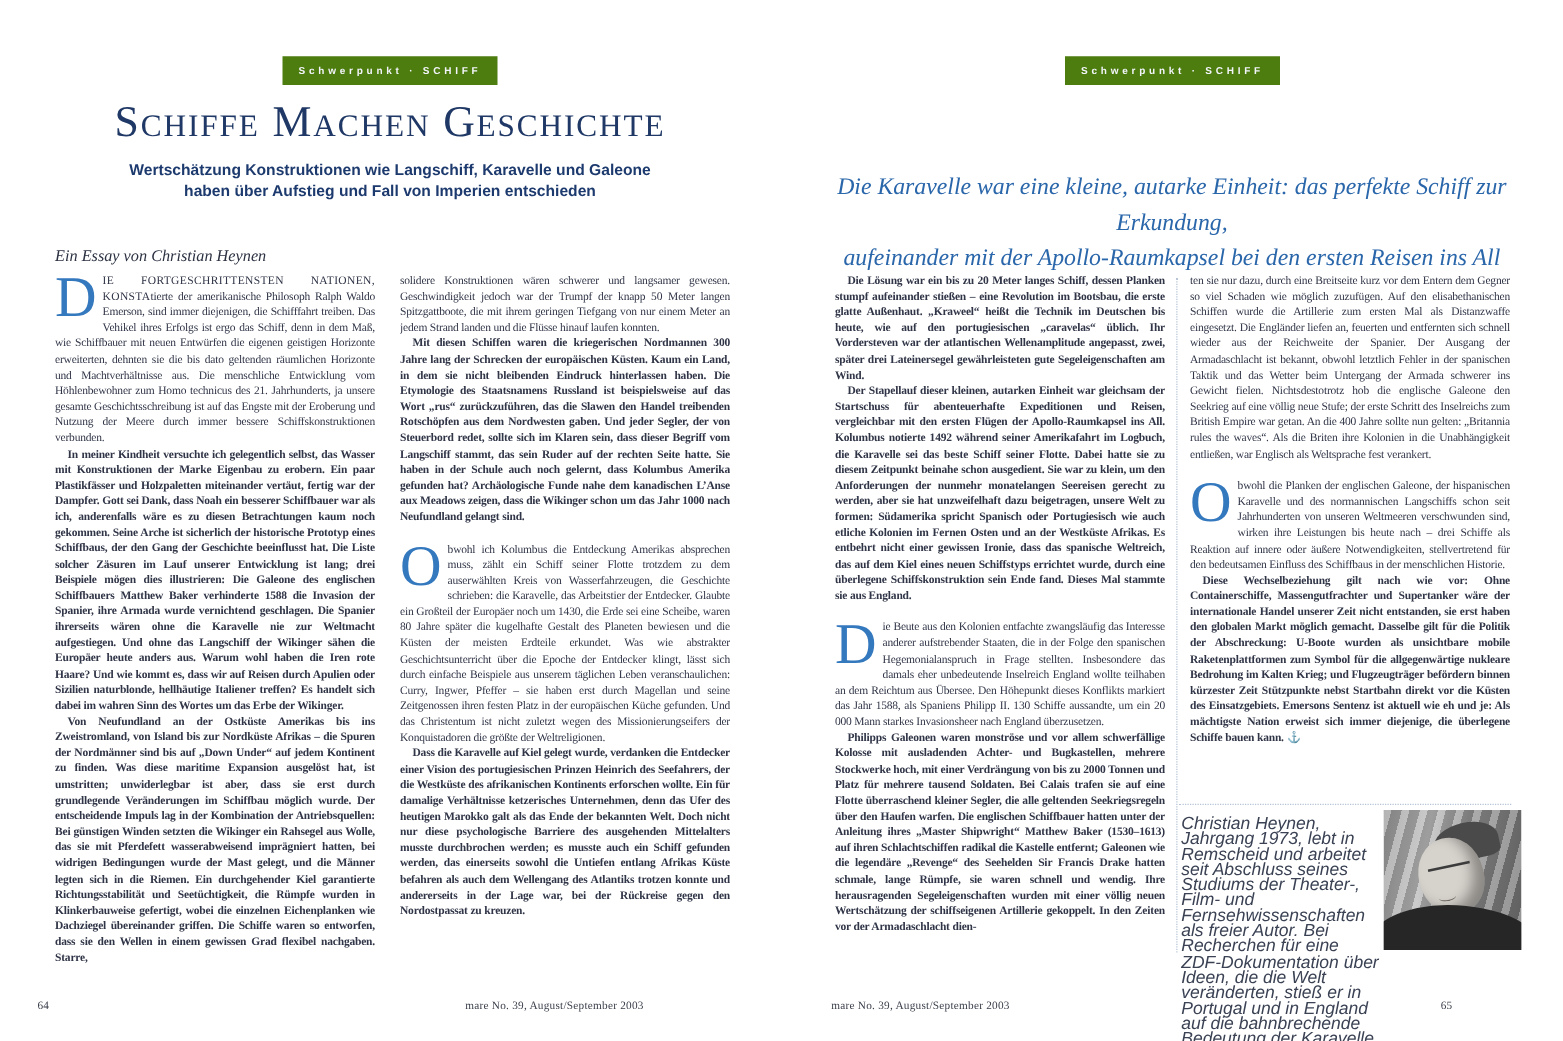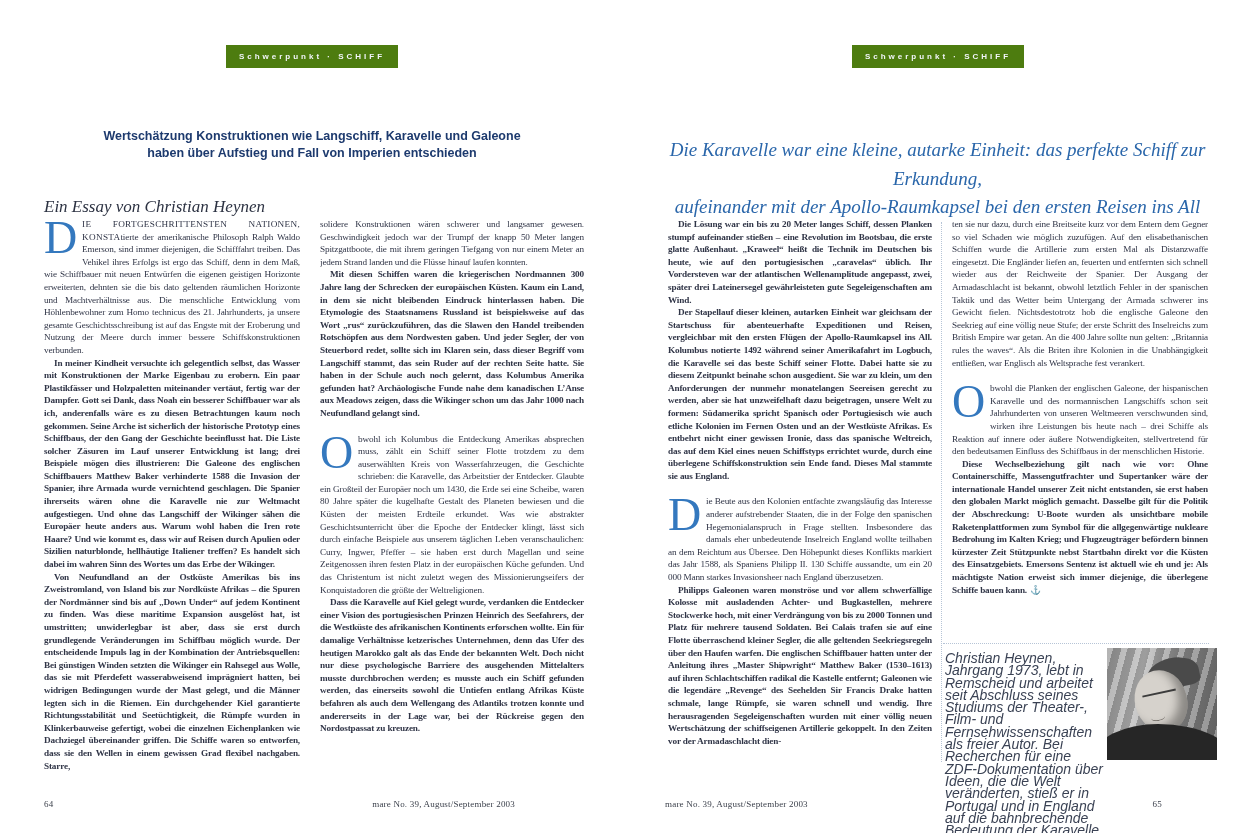--- a/index.html
+++ b/index.html
@@ -14,21 +14,21 @@
   .banner span{font-family:"Liberation Sans",sans-serif;font-weight:bold;font-size:8px;
                letter-spacing:3px;color:#f2f5fa;white-space:nowrap;}
 
   
   .title{position:absolute;top:78px;left:22px;width:580px;margin:0;text-align:center;
          font-family:"Liberation Serif",serif;font-weight:normal;font-variant:small-caps;
          font-size:35px;letter-spacing:1.5px;color:#1f3866;}
   .subtitle{position:absolute;top:128px;left:22px;width:580px;margin:0;text-align:center;
             font-family:"Liberation Sans",sans-serif;font-weight:bold;font-size:12.5px;
             line-height:17px;color:#1d3a6e;}
-  .byline{position:absolute;top:197px;left:44px;margin:0;font-style:italic;font-size:17px;color:#2c3242;}
+  .byline{position:absolute;top:197px;left:44px;margin:0;font-style:italic;font-size:13px;color:#2c3242;}
 
   
   .pullquote{position:absolute;top:136px;left:40px;width:545px;margin:0;text-align:center;
              font-style:italic;font-size:19px;line-height:28.5px;color:#2a66aa;}
 
   
   .col{position:absolute;top:218px;overflow:hidden;text-align:justify;
        font-size:9.2px;line-height:12.6px;letter-spacing:-0.15px;
        -webkit-hyphens:auto;hyphens:auto;}
   .col p{margin:0;}
@@ -75,39 +75,40 @@
 <body>
 
 <div class="spread">
 
   <section class="page left">
 
     <div class="banner" style="left:226px;width:172px;">
       <span>Schwerpunkt · SCHIFF</span>
     </div>
 
+    <h1 class="title">Schiffe Machen Geschichte</h1>
 
     <p class="subtitle"><span>Wertschätzung Konstruktionen wie Langschiff, Karavelle und Galeone</span><br><span>haben über Aufstieg und Fall von Imperien entschieden</span></p>
 
     <p class="byline">Ein Essay von Christian Heynen</p>
 
     <div class="col" style="left:44px;width:256px;height:575px;">
       <p class="dc first"><span class="dropcap">D</span><span class="lead">IE FORTGESCHRITTENSTEN NATIONEN, KONSTA</span><span>tierte der amerikanische Philosoph Ralph Waldo Emerson, sind immer diejenigen, die Schifffahrt treiben. Das Vehikel ihres Erfolgs ist ergo das Schiff, denn in dem Maß, wie Schiffbauer mit neuen Entwürfen die eigenen geistigen Horizonte erweiterten, dehnten sie die bis dato geltenden räumlichen Horizonte und Machtverhältnisse aus. Die menschliche Entwicklung vom Höhlenbewohner zum Homo technicus des 21. Jahrhunderts, ja unsere gesamte Geschichtsschreibung ist auf das Engste mit der Eroberung und Nutzung der Meere durch immer bessere Schiffskonstruktionen verbunden.</span></p>
       <p class="indent">In meiner Kindheit versuchte ich gelegentlich selbst, das Wasser mit Konstruktionen der Marke Eigenbau zu erobern. Ein paar Plastikfässer und Holzpaletten miteinander vertäut, fertig war der Dampfer. Gott sei Dank, dass Noah ein besserer Schiffbauer war als ich, anderenfalls wäre es zu diesen Betrachtungen kaum noch gekommen. Seine Arche ist sicherlich der historische Prototyp eines Schiffbaus, der den Gang der Geschichte beeinflusst hat. Die Liste solcher Zäsuren im Lauf unserer Entwicklung ist lang; drei Beispiele mögen dies illustrieren: Die Galeone des englischen Schiffbauers Matthew Baker verhinderte 1588 die Invasion der Spanier, ihre Armada wurde vernichtend geschlagen. Die Spanier ihrerseits wären ohne die Karavelle nie zur Weltmacht aufgestiegen. Und ohne das Langschiff der Wikinger sähen die Europäer heute anders aus. Warum wohl haben die Iren rote Haare? Und wie kommt es, dass wir auf Reisen durch Apulien oder Sizilien naturblonde, hellhäutige Italiener treffen? Es handelt sich dabei im wahren Sinn des Wortes um das Erbe der Wikinger.</p>
       <p class="indent">Von Neufundland an der Ostküste Amerikas bis ins Zweistromland, von Island bis zur Nordküste Afrikas – die Spuren der Nordmänner sind bis auf „Down Under“ auf jedem Kontinent zu finden. Was diese maritime Expansion ausgelöst hat, ist umstritten; unwiderlegbar ist aber, dass sie erst durch grundlegende Veränderungen im Schiffbau möglich wurde. Der entscheidende Impuls lag in der Kombination der Antriebsquellen: Bei günstigen Winden setzten die Wikinger ein Rahsegel aus Wolle, das sie mit Pferdefett wasserabweisend imprägniert hatten, bei widrigen Bedingungen wurde der Mast gelegt, und die Männer legten sich in die Riemen. Ein durchgehender Kiel garantierte Richtungsstabilität und Seetüchtigkeit, die Rümpfe wurden in Klinkerbauweise gefertigt, wobei die einzelnen Eichenplanken wie Dachziegel übereinander griffen. Die Schiffe waren so entworfen, dass sie den Wellen in einem gewissen Grad flexibel nachgaben. Starre,</p>
     </div>
 
     <div class="col" style="left:320px;width:264px;height:575px;">
       <p>solidere Konstruktionen wären schwerer und langsamer gewesen. Geschwindigkeit jedoch war der Trumpf der knapp 50 Meter langen Spitzgattboote, die mit ihrem geringen Tiefgang von nur einem Meter an jedem Strand landen und die Flüsse hinauf laufen konnten.</p>
       <p class="indent">Mit diesen Schiffen waren die kriegerischen Nordmannen 300 Jahre lang der Schrecken der europäischen Küsten. Kaum ein Land, in dem sie nicht bleibenden Eindruck hinterlassen haben. Die Etymologie des Staatsnamens Russland ist beispielsweise auf das Wort „rus“ zurückzuführen, das die Slawen den Handel treibenden Rotschöpfen aus dem Nordwesten gaben. Und jeder Segler, der von Steuerbord redet, sollte sich im Klaren sein, dass dieser Begriff vom Langschiff stammt, das sein Ruder auf der rechten Seite hatte. Sie haben in der Schule auch noch gelernt, dass Kolumbus Amerika gefunden hat? Archäologische Funde nahe dem kanadischen L’Anse aux Meadows zeigen, dass die Wikinger schon um das Jahr 1000 nach Neufundland gelangt sind.</p>
       <p class="dc"><span class="dropcap">O</span><span>bwohl ich Kolumbus die Entdeckung Amerikas absprechen muss, zählt ein Schiff seiner Flotte trotzdem zu dem auserwählten Kreis von Wasserfahrzeugen, die Geschichte schrieben: die Karavelle, das Arbeitstier der Entdecker. Glaubte ein Großteil der Europäer noch um 1430, die Erde sei eine Scheibe, waren 80 Jahre später die kugelhafte Gestalt des Planeten bewiesen und die Küsten der meisten Erdteile erkundet. Was wie abstrakter Geschichtsunterricht über die Epoche der Entdecker klingt, lässt sich durch einfache Beispiele aus unserem täglichen Leben veranschaulichen: Curry, Ingwer, Pfeffer – sie haben erst durch Magellan und seine Zeitgenossen ihren festen Platz in der europäischen Küche gefunden. Und das Christentum ist nicht zuletzt wegen des Missionierungseifers der Konquistadoren die größte der Weltreligionen.</span></p>
       <p class="indent">Dass die Karavelle auf Kiel gelegt wurde, verdanken die Entdecker einer Vision des portugiesischen Prinzen Heinrich des Seefahrers, der die Westküste des afrikanischen Kontinents erforschen wollte. Ein für damalige Verhältnisse ketzerisches Unternehmen, denn das Ufer des heutigen Marokko galt als das Ende der bekannten Welt. Doch nicht nur diese psychologische Barriere des ausgehenden Mittelalters musste durchbrochen werden; es musste auch ein Schiff gefunden werden, das einerseits sowohl die Untiefen entlang Afrikas Küste befahren als auch dem Wellengang des Atlantiks trotzen konnte und andererseits in der Lage war, bei der Rückreise gegen den Nordostpassat zu kreuzen.</p>
     </div>
 
-    <span class="pagenum" style="left:44px;font-family:Liberation Serif, serif;">64</span>
+    <span class="pagenum" style="left:30px;font-family:Liberation Serif, serif;">64</span>
     <span class="issue" style="left:355px;width:160px;text-align:right;">mare No. 39, August/September 2003</span>
   </section>
 
   <section class="page right">
 
     <div class="banner" style="left:227px;width:172px;">
       <span>Schwerpunkt · SCHIFF</span>
     </div>
 
     <p class="pullquote"><span>Die Karavelle war eine kleine, autarke Einheit: das perfekte Schiff zur Erkundung,</span><br><span>aufeinander mit der Apollo-Raumkapsel bei den ersten Reisen ins All</span></p>

